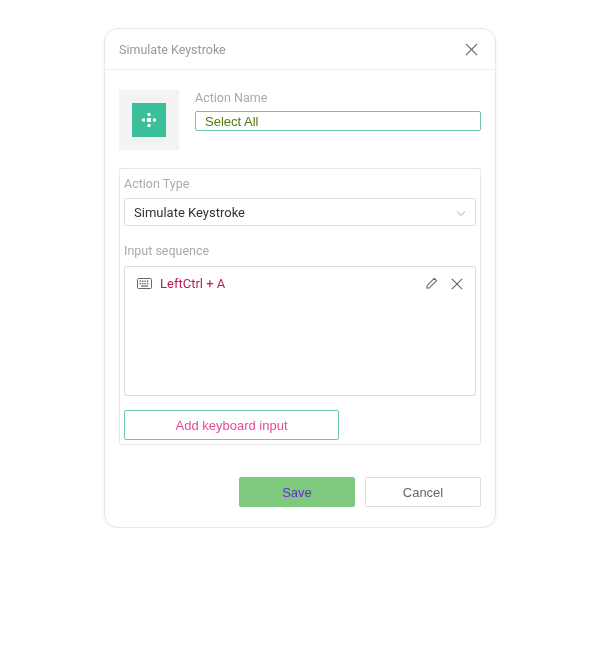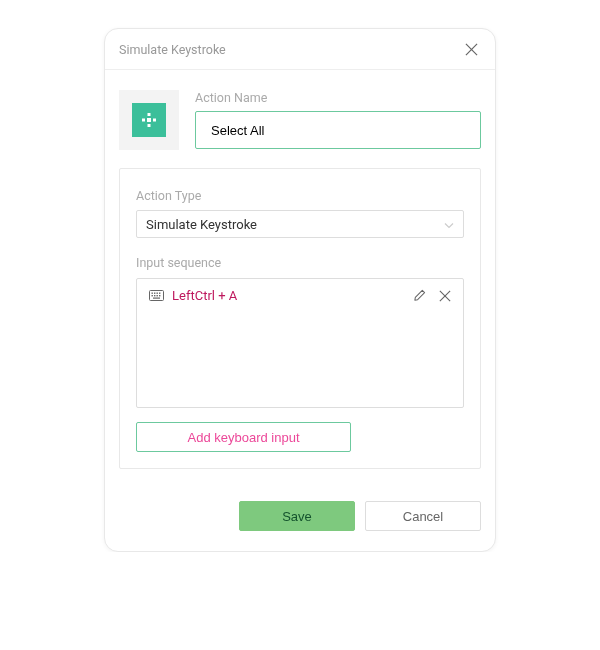--- a/index.html
+++ b/index.html
@@ -74,32 +74,32 @@
       flex-direction: column;
       gap: 6px;
     }
     .label {
       font-size: 12.5px;
       color: #aaa;
       font-weight: 400;
     }
     .name-input {
       width: 100%;
-      height: 38px;
-      padding: 0 15px;
+      height: 20px;
+      padding: 0 9px;
       border: 1px solid #6cc99e;
       border-radius: 2px;
       font-size: 13px;
-      color: #000000;
+      color: #4d7c0f;
       outline: none;
     }
     .section-box {
       border: 1px solid #e8e8e8;
       border-radius: 2px;
-      padding: 16px;
+      padding: 4px;
     }
     .field-group {
       margin-bottom: 14px;
     }
     .field-group:last-of-type {
       margin-bottom: 10px;
     }
     .select-wrap {
       position: relative;
       margin-top: 6px;
@@ -187,21 +187,21 @@
       height: 30px;
       border-radius: 2px;
       font-size: 13px;
       cursor: pointer;
       display: flex;
       align-items: center;
       justify-content: center;
     }
     .btn-primary {
       background: #7ec97e;
-      color: #14532d;
+      color: #6d28d9;
       border: 1px solid #7ec97e;
     }
     .btn-secondary {
       background: #fff;
       color: #666;
       border: 1px solid #ddd;
     }
   </style>
 </head>
 <body>

